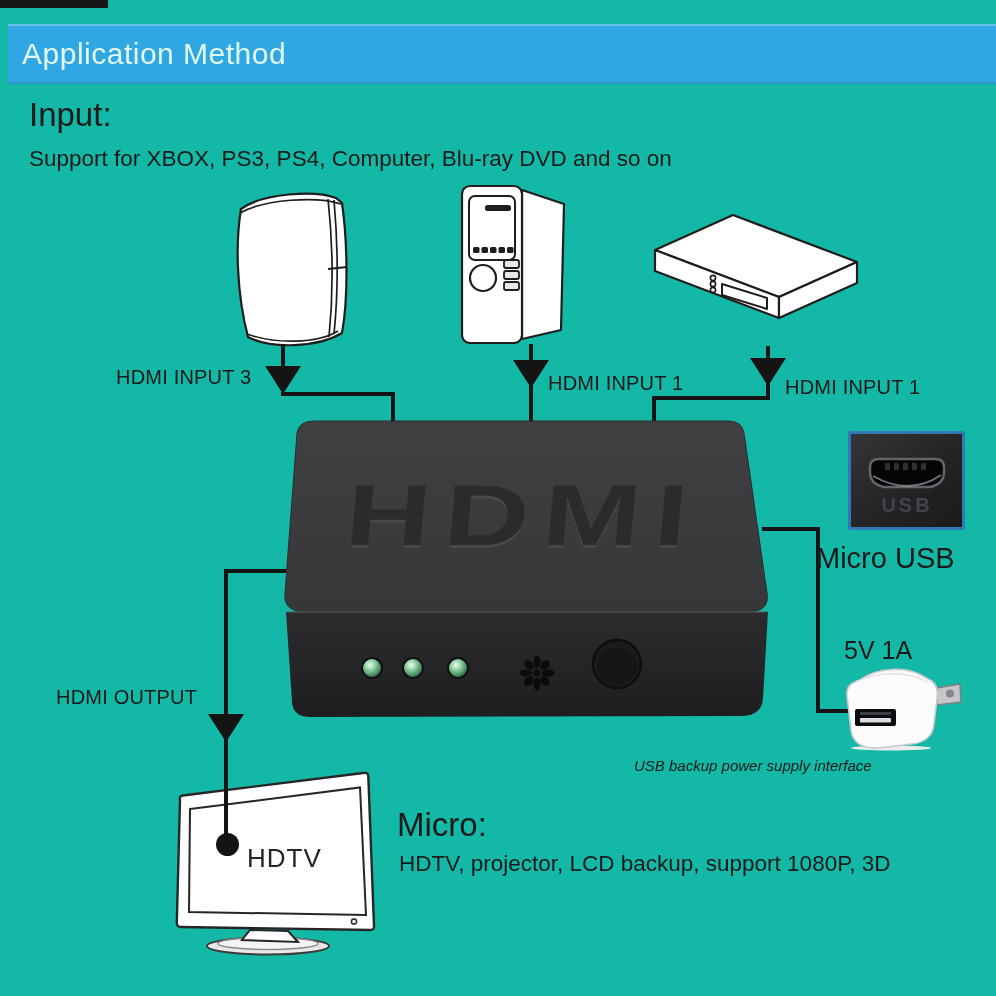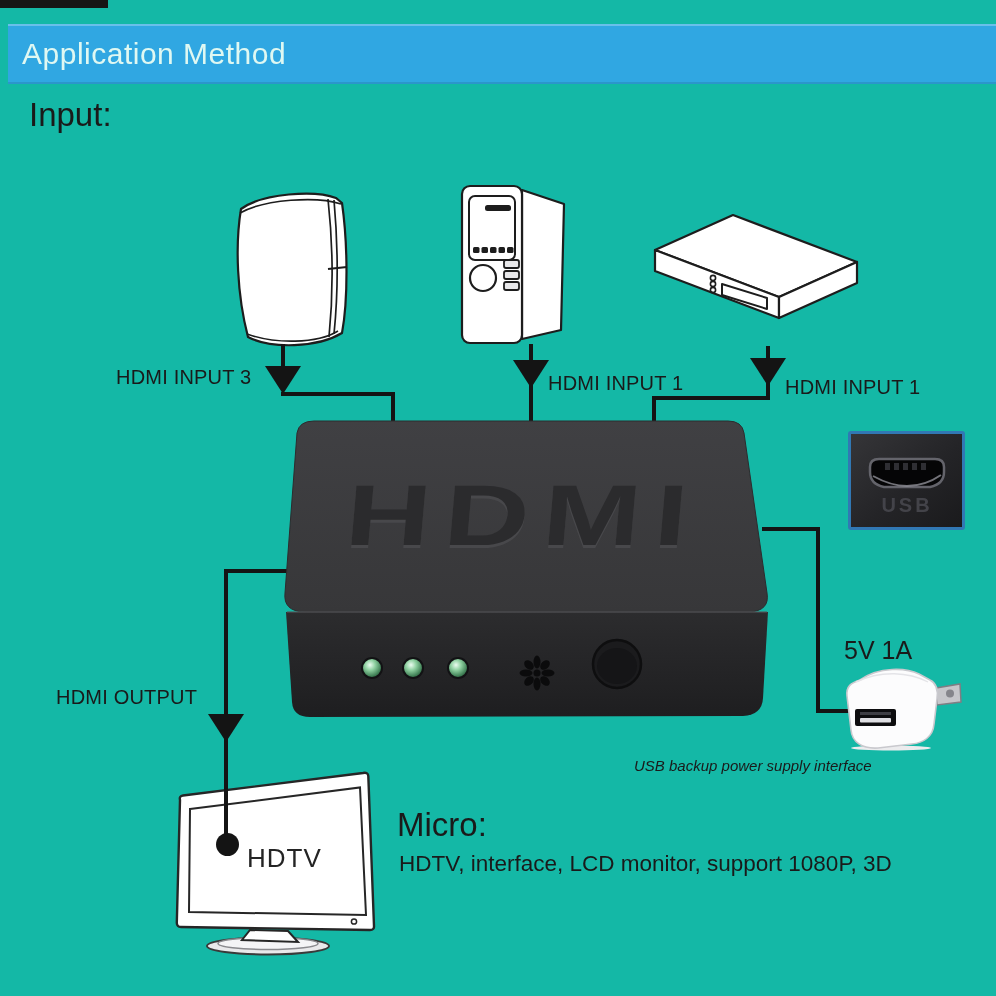--- a/index.html
+++ b/index.html
@@ -27,20 +27,21 @@
 <body>
 
 <div class="canvas">
 
   <div class="top-strip"></div>
   <div class="banner">
     <span>Application Method</span>
   </div>
 
   <div class="abs h1" style="left:29px;top:96px;">Input:</div>
+  <div class="abs sub" style="left:29px;top:146px;">Support for XBOX, PS3, PS4, Computer, Blu-ray DVD and so on</div>
 
   <svg class="abs" style="left:225px;top:183px;" width="128" height="168" viewBox="0 0 128 168">
     <path d="M16,26 C38,10 90,7 111,15 L117,20 C123,62 123,118 117,150 C92,165 46,166 23,154 C12,112 10,62 16,26 Z" fill="#ffffff" stroke="#1d1d1d" stroke-width="2.2"></path>
     <path d="M15,30 C40,16 92,13 116,21" fill="none" stroke="#1d1d1d" stroke-width="1.7"></path>
     <path d="M103,16 C108,62 108,114 104,154" fill="none" stroke="#1d1d1d" stroke-width="1.7"></path>
     <path d="M109,17 C113,62 113,112 109,151" fill="none" stroke="#1d1d1d" stroke-width="1.7"></path>
     <path d="M103,86 L122,84" fill="none" stroke="#1d1d1d" stroke-width="2"></path>
     <path d="M22,151 C50,161 92,161 113,148" fill="none" stroke="#1d1d1d" stroke-width="1.6"></path>
   </svg>
 
@@ -159,20 +160,21 @@
         <rect x="34" y="29" width="5" height="7"></rect>
           <rect x="43" y="29" width="5" height="7"></rect>
         <rect x="52" y="29" width="5" height="7"></rect>
           <rect x="61" y="29" width="5" height="7"></rect>
         <rect x="70" y="29" width="5" height="7"></rect>
       </g>
       <path d="M22,42 Q40,52 56,52 Q74,52 90,41" fill="none" stroke="#8e8e96" stroke-width="2" opacity="0.8"></path>
       <text x="56" y="78" text-anchor="middle" font-family="Liberation Sans, sans-serif" font-weight="bold" font-size="20" letter-spacing="3" fill="#47474e" fill-opacity="0.9">USB</text>
     </svg>
   </div>
+  <div class="abs cap-micro" style="left:816px;top:542px;">Micro USB</div>
 
   <div class="abs cap-5v" style="left:844px;top:636px;">5V 1A</div>
   <svg class="abs" style="left:843px;top:663px;" width="122" height="88" viewBox="0 0 122 88">
     <ellipse cx="48" cy="85" rx="40" ry="2.5" fill="#ececee"></ellipse>
     <path d="M93,25 L117,21 L118,39 L94,42 Z" fill="#c6c6ca" stroke="#7e7e84" stroke-width="1.5"></path>
     <circle cx="107" cy="30.5" r="4" fill="#85858b"></circle>
     <path d="M17,17 C36,3 64,5 76,11 L87,17 C95,21 95,29 94,36 L91,61 C90,74 80,80 69,81 L35,85 C19,86 9,79 8,67 L4,33 C3,23 8,20 17,17 Z" fill="#fcfcfd" stroke="#c9c9ce" stroke-width="1.6"></path>
     <path d="M13,19 C38,7 66,9 85,19" fill="none" stroke="#e4e4e8" stroke-width="1.4"></path>
     <g>
       <rect x="12" y="46" width="41" height="17" rx="2" fill="#0d0d0f"></rect>
@@ -187,15 +189,15 @@
     <path d="M20,43 L190,21.5 L196,149 L19,146 Z" fill="#ffffff" stroke="#262626" stroke-width="2"></path>
     <circle cx="184" cy="155.5" r="2.6" fill="none" stroke="#262626" stroke-width="1.5"></circle>
     <ellipse cx="98" cy="180" rx="61" ry="8.5" fill="#e9e9eb" stroke="#3a3a3a" stroke-width="2"></ellipse>
     <ellipse cx="98" cy="177.5" rx="50" ry="6" fill="#f4f4f6" stroke="#8a8a8e" stroke-width="1.5"></ellipse>
     <path d="M80,164 L118,165 L128,176 L72,174 Z" fill="#ffffff" stroke="#262626" stroke-width="2"></path>
     <text x="77" y="101" font-family="Liberation Sans, sans-serif" font-size="26" letter-spacing="1" fill="#242424">HDTV</text>
   </svg>
   <div class="dot z7" style="left:216px;top:833px;"></div>
 
   <div class="abs h1" style="left:397px;top:806px;">Micro:</div>
-  <div class="abs sub" style="left:399px;top:851px;">HDTV, interface, LCD monitor, support 1080P, 3D</div>
+  <div class="abs sub" style="left:399px;top:851px;">HDTV, projector, LCD backup, support 1080P, 3D</div>
 
 </div>
 
 </body></html>

